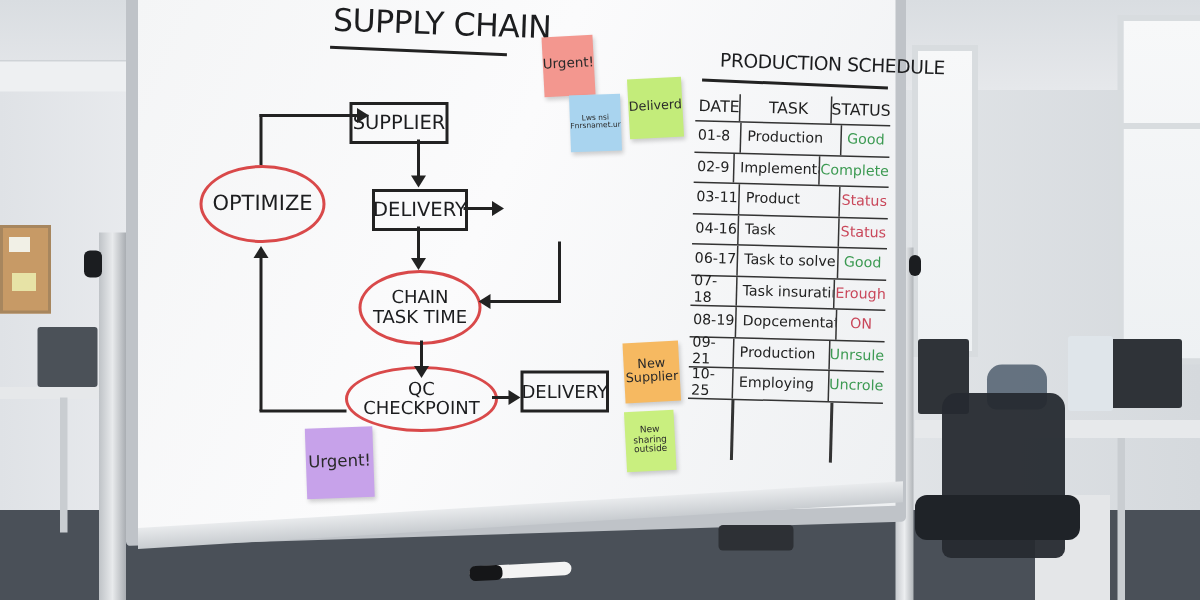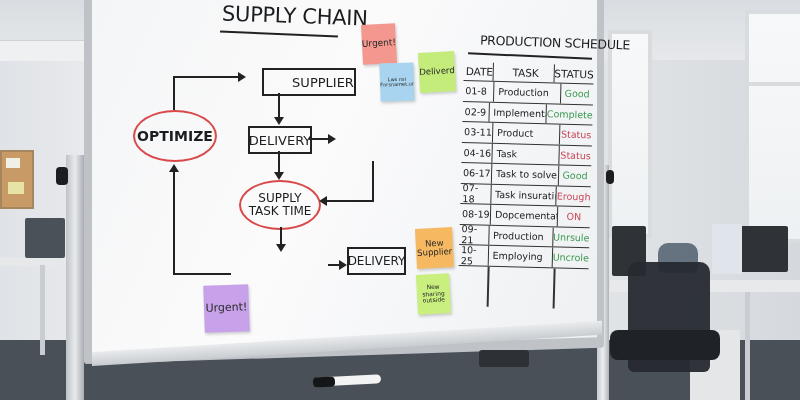--- a/index.html
+++ b/index.html
@@ -108,38 +108,41 @@
   <div class="board-frame"></div>
   <div class="board"></div>
   <div class="tray"></div>
   <div class="eraser"></div>
   <div class="marker"></div>
   <div class="marker-cap"></div>
 
   <div class="hand title">SUPPLY CHAIN</div>
   <div class="title-underline"></div>
 
-  <div class="box" style="left:262px;top:68px;width:62px;height:24px;padding-left:28px;">
+  <div class="box" style="left:233px;top:68px;width:62px;height:24px;">
     <span>SUPPLIER</span>
   </div>
   <div class="box" style="left:248px;top:126px;width:60px;height:24px;">
     <span>DELIVERY</span>
   </div>
   <div class="box" style="left:347px;top:247px;width:55px;height:24px;font-size:12px;">
     <span>DELIVERY</span>
   </div>
 
-  <div class="oval" style="left:133px;top:110px;width:80px;height:48px;font-size:14px;font-weight:bold;">
+  <div class="oval" style="left:133px;top:110px;width:80px;height:48px;font-size:14px;">
     <span>OPTIMIZE</span>
   </div>
   <div class="oval" style="left:239px;top:180px;width:78px;height:46px;font-size:12px;">
     <div>
-      <div>SUPPLY</div>
+      <div>CHAIN</div>
       <div>TASK TIME</div>
     </div>
+  </div>
+  <div class="oval" style="left:230px;top:244px;width:98px;height:40px;font-size:12px;">
+    <span>QC CHECKPOINT</span>
   </div>
 
   <div class="line" style="left:173px;top:76px;width:2px;height:34px;"></div>
   <div class="line" style="left:173px;top:76px;width:66px;height:2px;"></div>
   <div class="arrow-r" style="left:238px;top:72px;"></div>
 
   <div class="line" style="left:278px;top:93px;width:2px;height:26px;"></div>
   <div class="arrow-d" style="left:274px;top:117px;"></div>
 
   <div class="line" style="left:309px;top:138px;width:20px;height:2px;"></div>

